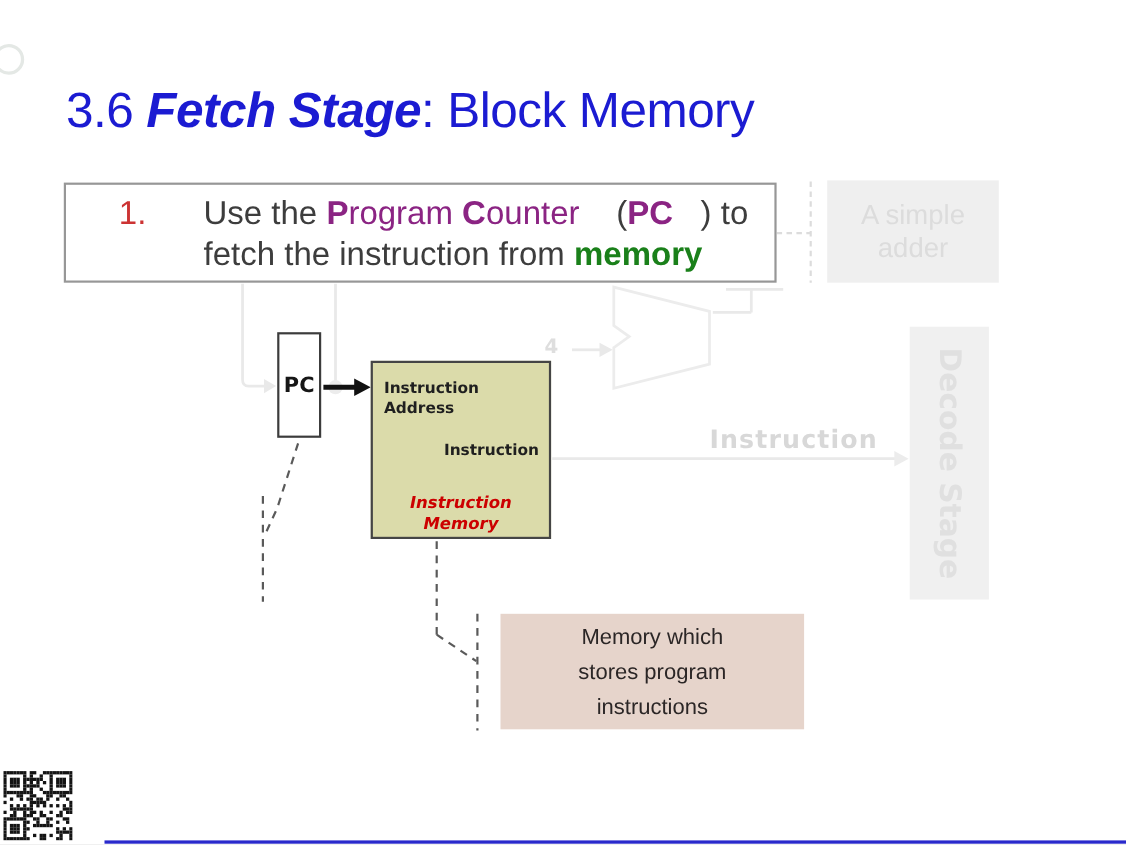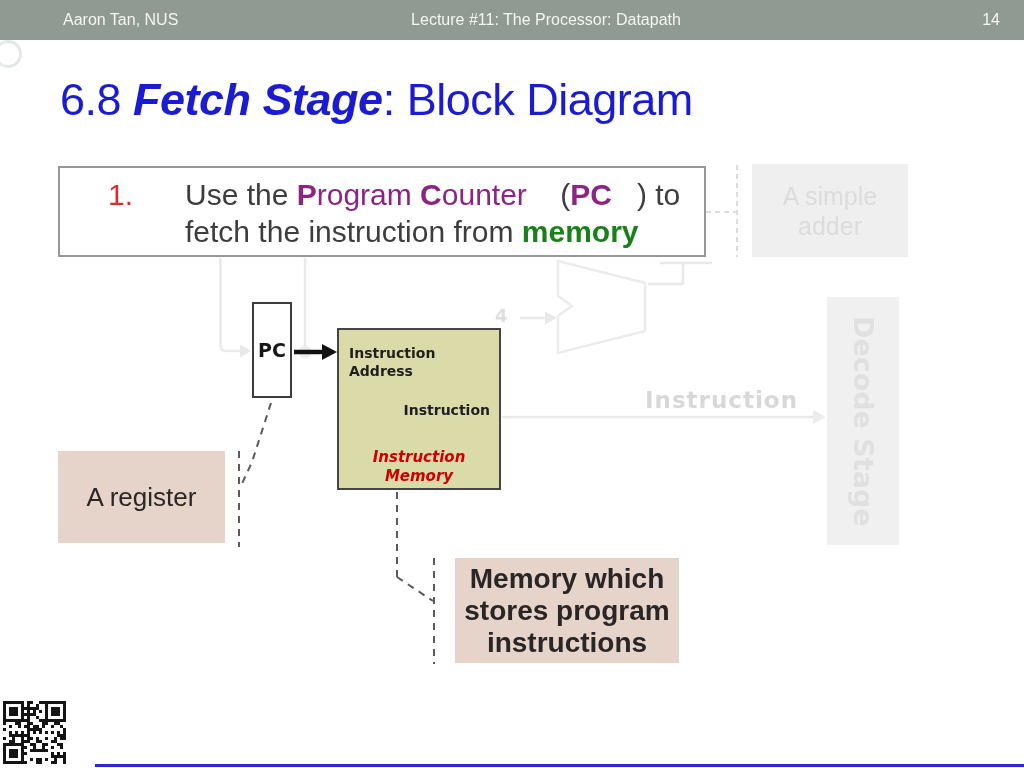--- a/index.html
+++ b/index.html
@@ -79,43 +79,38 @@
     position:absolute; left:0; right:0; top:118px; text-align:center;
     color:#cc0000; font-style:italic; font-size:15px; line-height:19px;
   }
   
   .pink-box{
     position:absolute; background:#e6d4cb; color:#2b2626;
     display:flex; align-items:center; justify-content:center; text-align:center;
     font-size:26px; line-height:33px; z-index:3;
   }
   .register-callout{left:58px; top:451px; width:167px; height:92px;}
-  .memory-callout{left:455px; top:558px; width:224px; height:105px; font-size:28px; line-height:32px;font-weight:bold;}
+  .memory-callout{left:455px; top:558px; width:276px; height:105px; font-size:20px; line-height:32px;}
   
   .wires{position:absolute; left:0; top:0; z-index:2;}
   
   .qr{position:absolute; left:3px; top:701px; width:63px; height:63px; z-index:4;}
   .bottom-rule{
     position:absolute; left:95px; right:0; bottom:1px; height:3px;
     background:#2929cc; z-index:4;
   }
 </style>
 </head>
 <body>
 
 <div id="slide">
 
-  <div class="header">
-    <span class="author">Aaron Tan, NUS</span>
-    <span class="lecture">Lecture #11: The Processor: Datapath</span>
-    <span class="pageno">14</span>
-  </div>
   <div class="corner-deco"></div>
 
-  <div class="slide-title"><span class="run-regular">6.8 </span><span class="run-bold">Fetch Stage</span><span class="run-regular">: Block Diagram</span></div>
+  <div class="slide-title"><span class="run-regular">3.6 </span><span class="run-bold">Fetch Stage</span><span class="run-regular">: Block Memory</span></div>
 
   <svg class="wires" width="1024" height="768" viewBox="0 0 1024 768">
 
     <g stroke="#e9e9e9" stroke-width="2.5" fill="none">
       <path d="M220.5 258 V345 Q220.5 351 226 351 H241"></path>
       <polygon points="240,344.5 251,351 240,357.5" fill="#e9e9e9" stroke="none"></polygon>
       <line x1="305" y1="258" x2="305" y2="347"></line>
       <circle cx="305" cy="352" r="6.5" fill="#ececec" stroke="none"></circle>
       <path d="M660 263 H712 M683 263 V284 M648 284 H683"></path>
       <line x1="520" y1="318" x2="546" y2="318"></line>
@@ -160,23 +155,20 @@
     <div class="imem-address">Instruction<br>Address</div>
     <div class="imem-output">Instruction</div>
     <div class="imem-name">Instruction<br>Memory</div>
   </div>
 
   <div class="callout">
     <span class="num">1.</span>
     <span class="ctext"><span class="run-dark">Use the </span><span class="run-purple-bold">P</span><span class="run-purple">rogram </span><span class="run-purple-bold">C</span><span class="run-purple">ounter </span><span class="run-dark">(</span><span class="run-purple-bold">PC</span><span class="run-dark">) to</span><br><span class="run-dark">fetch the instruction from </span><span class="run-green-bold">memory</span></span>
   </div>
 
-  <div class="pink-box register-callout">
-    <span>A register</span>
-  </div>
   <div class="pink-box memory-callout">
     <span>Memory which<br>stores program<br>instructions</span>
   </div>
 
   <div class="qr"><svg width="63" height="63" viewBox="0 0 63 63" fill="#141414">
         <rect x="0" y="0" width="3" height="3"></rect>
         <rect x="3" y="0" width="3" height="3"></rect>
         <rect x="6" y="0" width="3" height="3"></rect>
         <rect x="9" y="0" width="3" height="3"></rect>
         <rect x="12" y="0" width="3" height="3"></rect>

